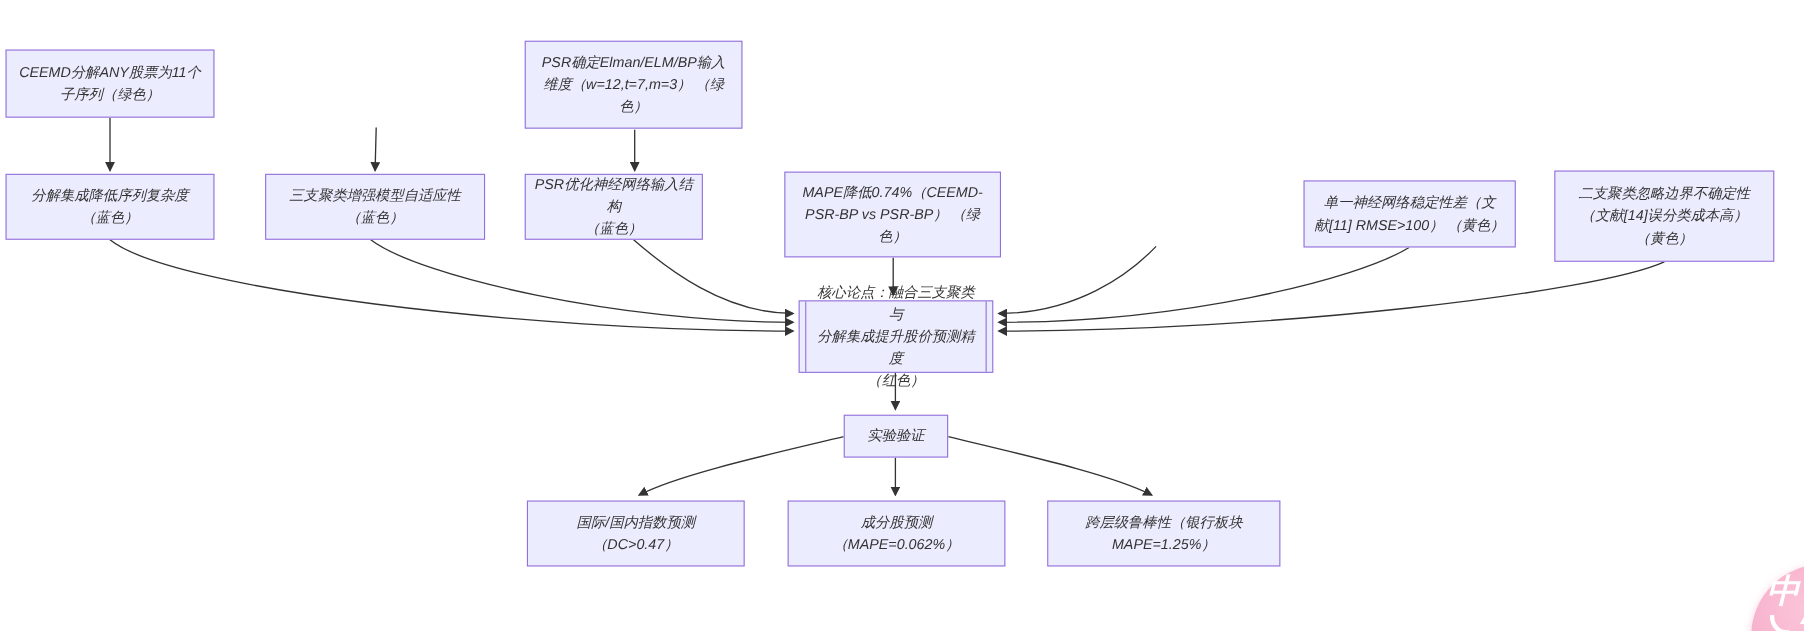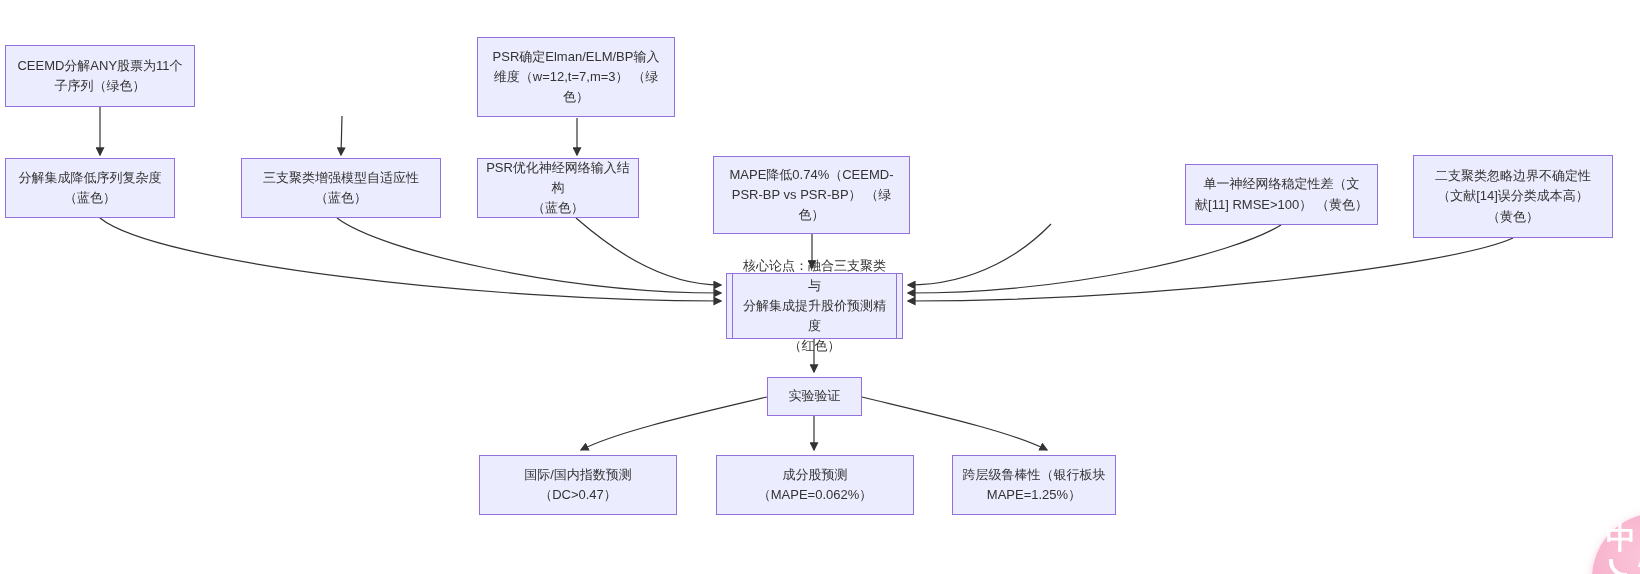--- a/index.html
+++ b/index.html
@@ -6,21 +6,21 @@
     --node_fill:#ECECFF;
     --node_border:#9370DB;
     --edge:#333333;
     --text:#333333;
     --translate_button:#f6abc8;
     --background:#ffffff;
   }
   *{box-sizing:border-box;margin:0;padding:0;}
   html,body{width:1640px;height:574px;overflow:hidden;background:var(--background);
     font-family:"Liberation Sans","DejaVu Sans",sans-serif;}
-  .canvas{position:relative;width:1640px;height:574px;background:var(--background);}
+  .canvas{position:relative;width:1640px;height:574px;background:var(--background);font-style:italic;}
   svg.edges{position:absolute;left:0;top:0;width:1640px;height:574px;pointer-events:none;}
   svg.edges path{stroke:var(--edge);stroke-width:1.2;fill:none;}
   #arrowhead path{fill:var(--edge);stroke:none;}
   .node{
     position:absolute;
     background:var(--node_fill);
     border:1px solid var(--node_border);
     color:var(--text);
     display:flex;align-items:center;justify-content:center;
     text-align:center;
@@ -85,21 +85,21 @@
 子序列（绿色）</span>
   </div>
 
 
   <div class="node" style="left:477px;top:37px;width:198px;height:80px">
     <span class="node-label">PSR确定Elman/ELM/BP输入
 维度（w=12,t=7,m=3） （绿
 色）</span>
   </div>
 
-  <div class="node" style="left:5px;top:158px;width:170px;height:60px">
+  <div class="node" style="left:5px;top:158px;width:190px;height:60px">
     <span class="node-label">分解集成降低序列复杂度
 （蓝色）</span>
   </div>
 
   <div class="node" style="left:241px;top:158px;width:200px;height:60px">
     <span class="node-label">三支聚类增强模型自适应性
 （蓝色）</span>
   </div>
 
   <div class="node" style="left:477px;top:158px;width:162px;height:60px">
@@ -140,21 +140,21 @@
   <div class="node" style="left:479px;top:455px;width:198px;height:60px">
     <span class="node-label">国际/国内指数预测
 （DC&gt;0.47）</span>
   </div>
 
   <div class="node" style="left:716px;top:455px;width:198px;height:60px">
     <span class="node-label">成分股预测
 （MAPE=0.062%）</span>
   </div>
 
-  <div class="node" style="left:952px;top:455px;width:164px;height:60px">
+  <div class="node" style="left:952px;top:455px;width:212px;height:60px">
     <span class="node-label">跨层级鲁棒性（银行板块
 MAPE=1.25%）</span>
   </div>
 
   <div class="translate-btn">
     <span class="zh">中</span>
     <span class="curve"></span>
     <span class="en">A</span>
   </div>
 

